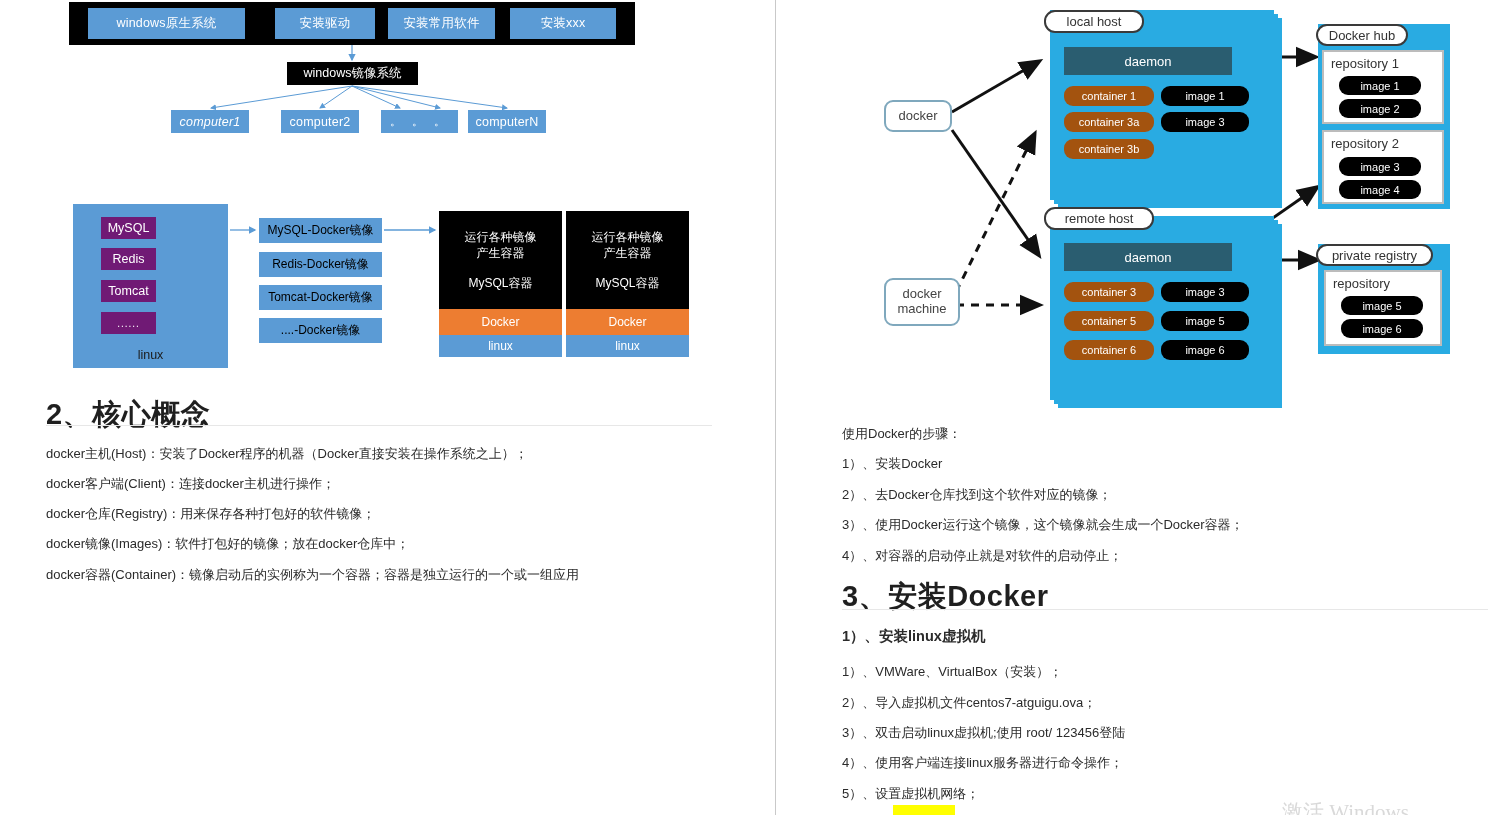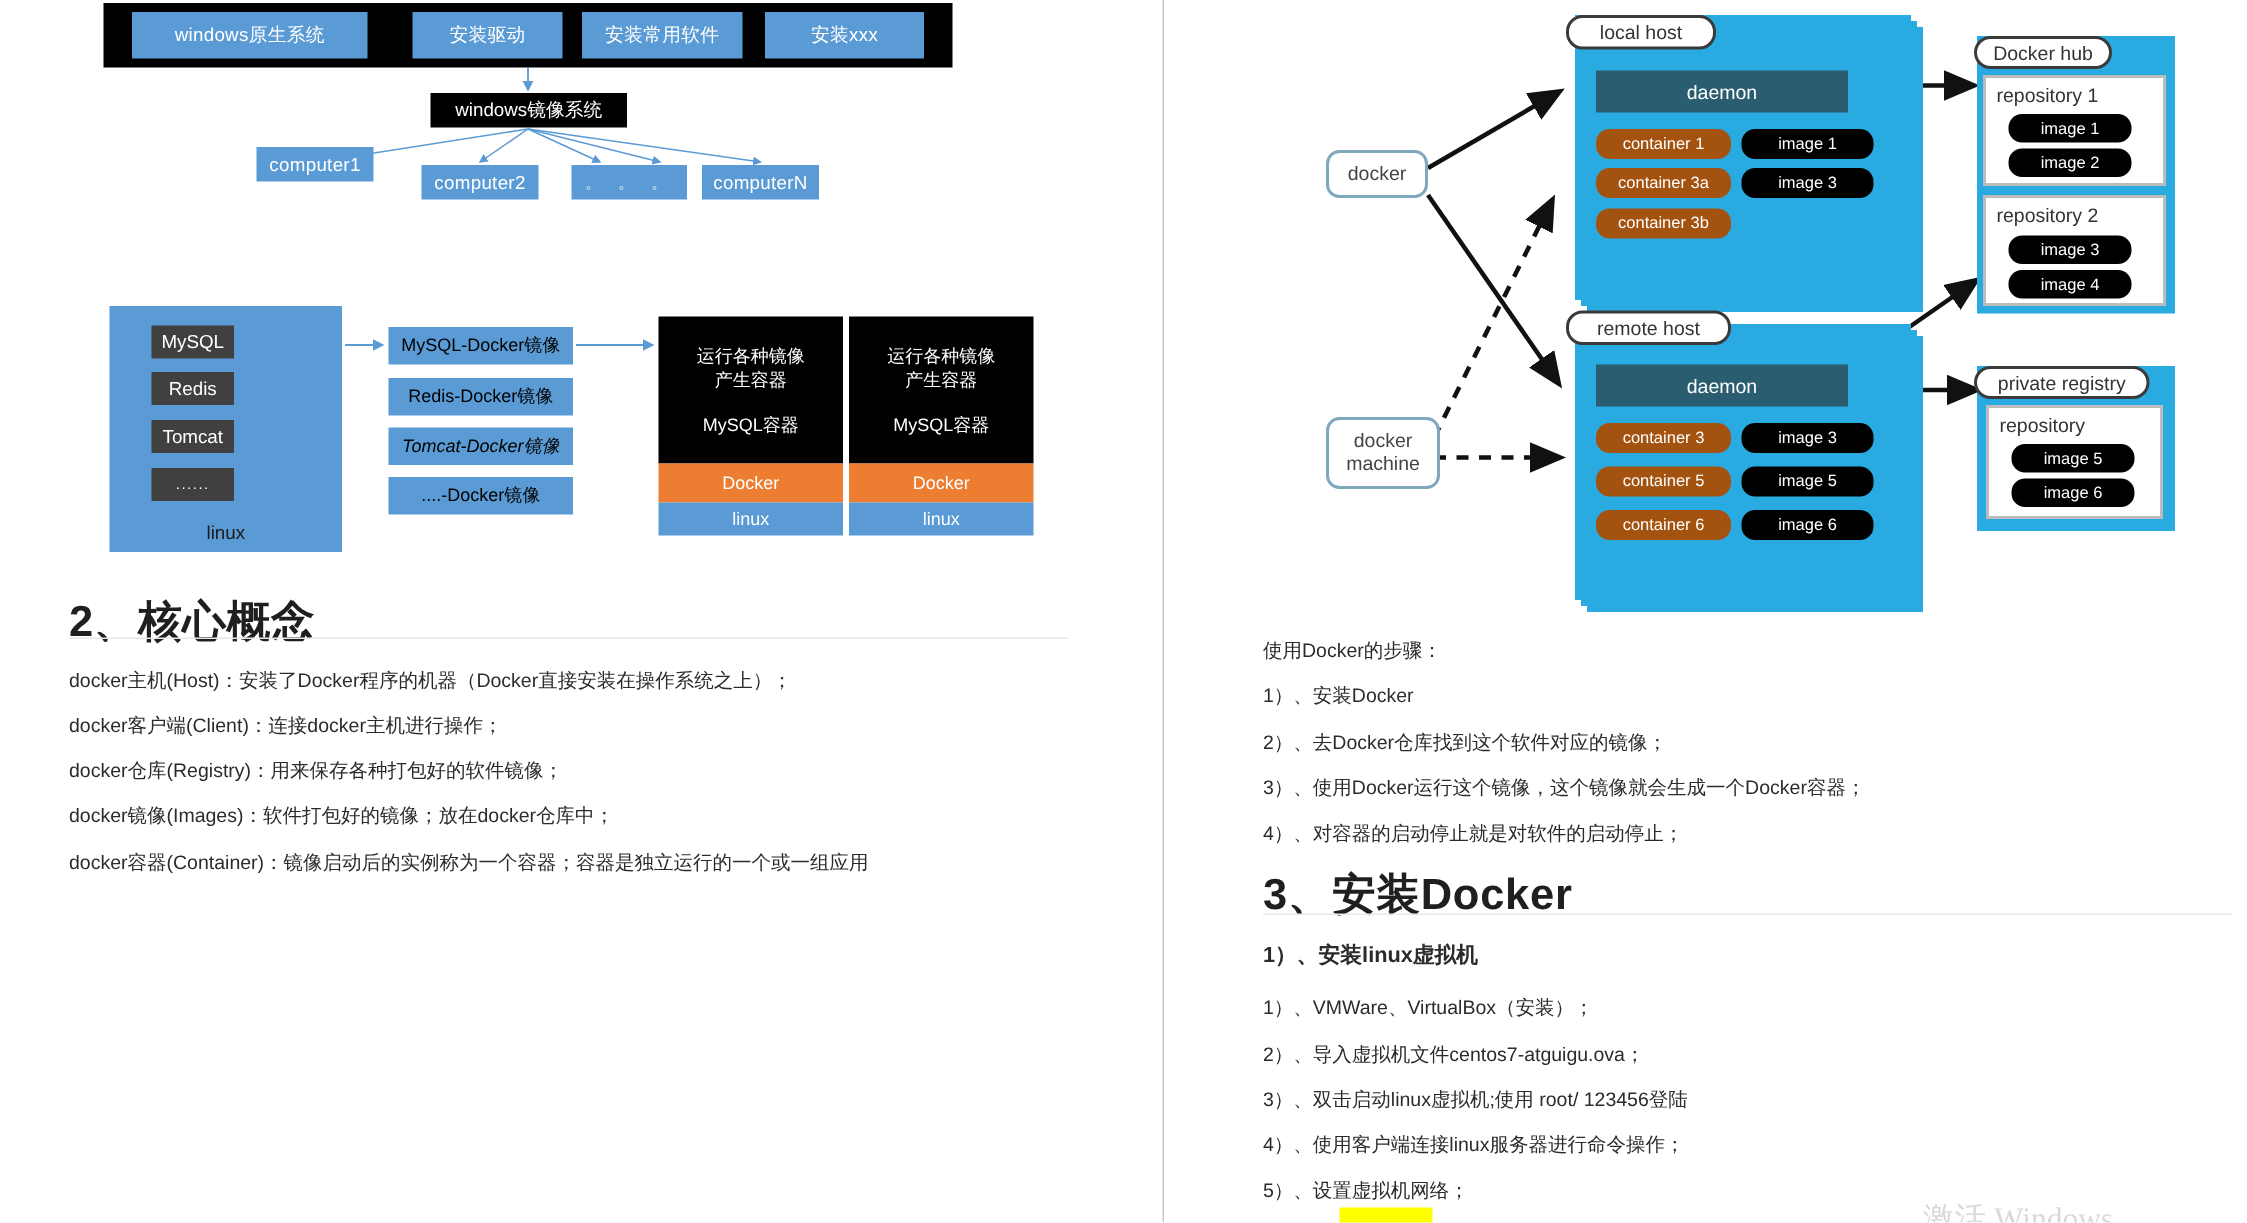--- a/index.html
+++ b/index.html
@@ -39,52 +39,52 @@
     font-size:12.5px;
   }
   .bb1 { left:88px; top:8px;  width:157px; height:31px; }
   .bb2 { left:275px; top:8px; width:100px; height:31px; }
   .bb3 { left:388px; top:8px; width:107px; height:31px; }
   .bb4 { left:510px; top:8px; width:106px; height:31px; }
 
   .mirror-sys { left:287px; top:62px; width:131px; height:23px; font-size:12.5px; }
 
   .comp { width:78px; height:23px; font-size:12.5px; }
-  .c1 { left:171px; top:98px; }
+  .c1 { left:171px; top:110px;font-style:italic; }
   .c2 { left:281px; top:110px; }
   .c3 { left:381px; top:110px; width:77px; letter-spacing:4px; font-size:11px;}
   .c4 { left:468px; top:110px; }
 
   .dgm1 svg, .dgm2 svg, .dgm3 svg { position:absolute; left:0; top:0; overflow:visible; }
 
   
   .dgm2 { position:absolute; left:0; top:198px; width:775px; height:180px; }
   .host-blue {
     position:absolute; left:73px; top:6px; width:155px; height:164px;
     background:#5B9BD5;
   }
   .sw {
-    position:absolute; background:#404040; color:#fff; font-size:12.5px;
+    position:absolute; background:#701a75; color:#fff; font-size:12.5px;
     display:flex; align-items:center; justify-content:center;
   }
   .sw1 { left:101px; top:19px;  width:55px; height:22px; }
   .sw2 { left:101px; top:50px;  width:55px; height:22px; }
   .sw3 { left:101px; top:82px;  width:55px; height:22px; }
   .sw4 { left:101px; top:114px; width:55px; height:22px; font-size:10px; letter-spacing:1px;}
   .host-label {
     position:absolute; left:73px; top:148px; width:155px; height:18px;
     color:#1b1b1b; font-size:12.5px; display:flex; align-items:center; justify-content:center;
   }
 
   .img-box {
     position:absolute; left:259px; width:123px; height:25px;
     background:#5B9BD5; color:#000000; font-size:12px;
     display:flex; align-items:center; justify-content:center;
   }
-  .ib1 { top:20px; } .ib2 { top:54px; } .ib3 { top:87px;font-style:italic; } .ib4 { top:120px; }
+  .ib1 { top:20px; } .ib2 { top:54px; } .ib3 { top:87px; } .ib4 { top:120px; }
 
   .stack { position:absolute; width:123px; }
   .st1 { left:439px; top:13px; } .st2 { left:566px; top:13px; }
   .stack .top {
     background:#000; color:#fff; height:98px;
     display:flex; flex-direction:column; align-items:center; justify-content:center;
     font-size:12px; line-height:1.35; text-align:center;
   }
   .stack .top .gap { height:13px; }
   .stack .mid {

